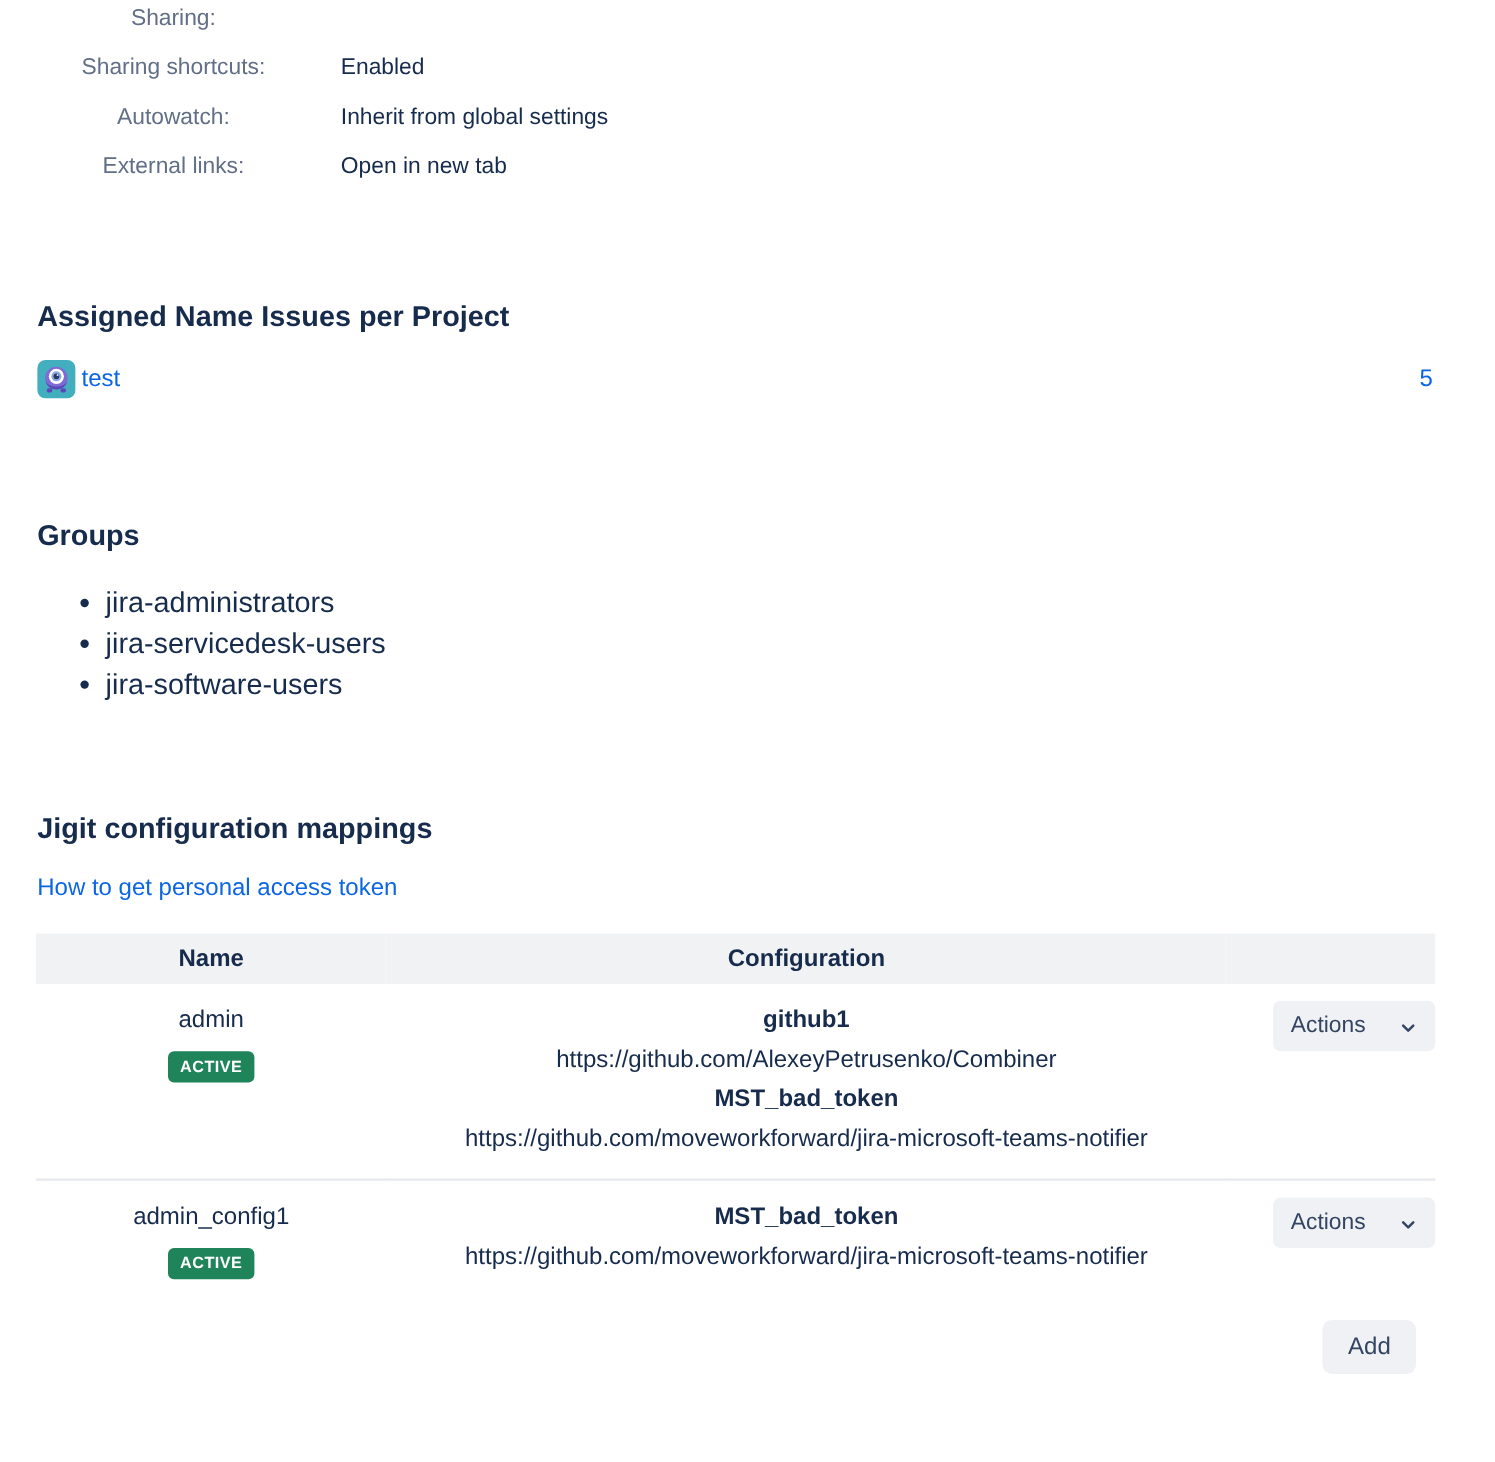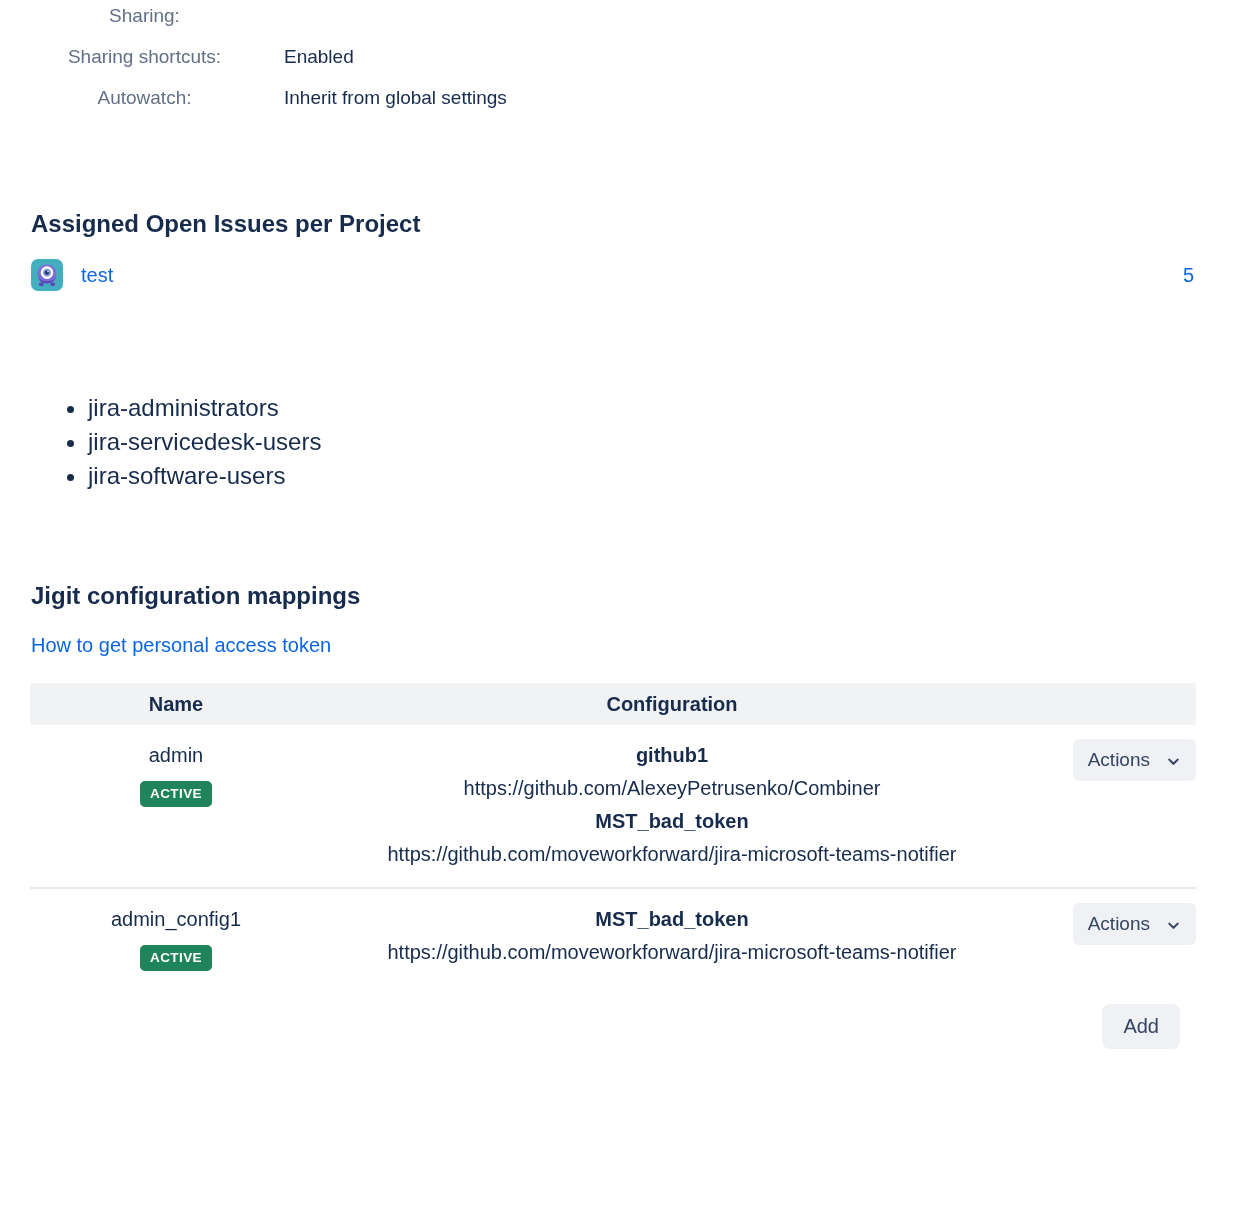--- a/index.html
+++ b/index.html
@@ -32,21 +32,21 @@
   }
   .pref-value{margin-left:26px;line-height:24px;color:var(--text);}
 
   
   h2{font-size:24px;font-weight:700;margin:0;color:var(--text);line-height:29px;}
 
   
   .section-issues{margin-top:84px;}
   .project-row{display:flex;align-items:center;margin-top:21px;}
   .project-avatar{width:32px;height:32px;display:inline-block;flex:0 0 32px;}
-  .project-link{color:var(--link);text-decoration:none;font-size:20px;margin-left:18px;cursor:pointer;}
+  .project-link{color:var(--link);text-decoration:none;font-size:20px;margin-left:5px;cursor:pointer;}
   .project-count{margin-left:auto;color:var(--link);text-decoration:none;font-size:20px;cursor:pointer;padding-right:2px;}
 
   
   .section-groups{margin-top:100px;}
   .groups-list{margin:25px 0 0 0;padding-left:57px;}
   .groups-list li{line-height:34px;font-size:24px;color:var(--text);}
 
   
   .section-jigit{margin-top:88px;}
   .help-link{display:inline-block;margin-top:24px;color:var(--link);text-decoration:none;font-size:20px;cursor:pointer;}
@@ -79,21 +79,21 @@
     font-size:13.5px;font-weight:700;letter-spacing:.4px;
     line-height:1;padding:6px 10px;border-radius:5px;
   }
 
   .btn{
     display:inline-flex;align-items:center;justify-content:center;
     background:var(--btn-bg);color:var(--btn-text);
     border:none;border-radius:6px;cursor:pointer;
     font-family:inherit;
   }
-  .btn-actions{height:42px;padding:0 15px;font-size:19px;gap:16px;}
+  .btn-actions{height:42px;padding:0 15px;font-size:19px;gap:28px;}
   .btn-actions .chev{display:inline-flex;margin-top:2px;}
   .add-row{margin-top:16px;text-align:right;padding-right:16px;}
   .btn-add{height:45px;padding:0 21px;font-size:20px;border-radius:8px;}
 </style>
 </head>
 <body>
 
 <div class="page">
 
   <section>
@@ -102,44 +102,49 @@
       <div class="pref-value"></div>
     </div>
     <div class="pref-row">
       <div class="pref-label">Sharing shortcuts:</div>
       <div class="pref-value">Enabled</div>
     </div>
     <div class="pref-row">
       <div class="pref-label">Autowatch:</div>
       <div class="pref-value">Inherit from global settings</div>
     </div>
+    <div class="pref-row">
+      <div class="pref-label">External links:</div>
+      <div class="pref-value">Open in new tab</div>
+    </div>
   </section>
 
   <section class="section-issues">
-    <h2>Assigned Open Issues per Project</h2>
+    <h2>Assigned Name Issues per Project</h2>
     <div class="project-row">
       <span class="project-avatar">
         <svg viewBox="0 0 32 32" width="32" height="32" aria-hidden="true">
           <rect width="32" height="32" rx="7" fill="#43AEBE"></rect>
           <rect x="8" y="23.5" width="4.6" height="3.6" rx="1.6" fill="#5B47B8"></rect>
           <rect x="19.4" y="23.5" width="4.6" height="3.6" rx="1.6" fill="#5B47B8"></rect>
           <path d="M16 5.6c5.3 0 9.4 4.1 9.4 9.3 0 3.4-1.5 6.2-4 7.9-1.5 1-3.4 1.6-5.4 1.6s-3.9-.6-5.4-1.6c-2.5-1.7-4-4.5-4-7.9 0-5.2 4.1-9.3 9.4-9.3z" fill="#7E6BD3"></path>
           <path d="M7.1 17.5c.6 4.2 4.3 7 8.9 7s8.3-2.8 8.9-7c-1.2 3.1-4.6 4.7-8.9 4.7s-7.7-1.6-8.9-4.7z" fill="#5B47B8"></path>
           <circle cx="16" cy="13.6" r="6.3" fill="#FFFFFF"></circle>
           <circle cx="16" cy="13.6" r="4.2" fill="#8FA9E6"></circle>
           <circle cx="16" cy="13.6" r="2.4" fill="#243B63"></circle>
           <circle cx="17" cy="12.6" r="0.8" fill="#FFFFFF"></circle>
         </svg>
       </span>
       <a class="project-link">test</a>
       <a class="project-count">5</a>
     </div>
   </section>
 
   <section class="section-groups">
+    <h2>Groups</h2>
     <ul class="groups-list">
       <li>jira-administrators</li>
       <li>jira-servicedesk-users</li>
       <li>jira-software-users</li>
     </ul>
   </section>
 
   <section class="section-jigit">
     <h2>Jigit configuration mappings</h2>
     <a class="help-link">How to get personal access token</a>

